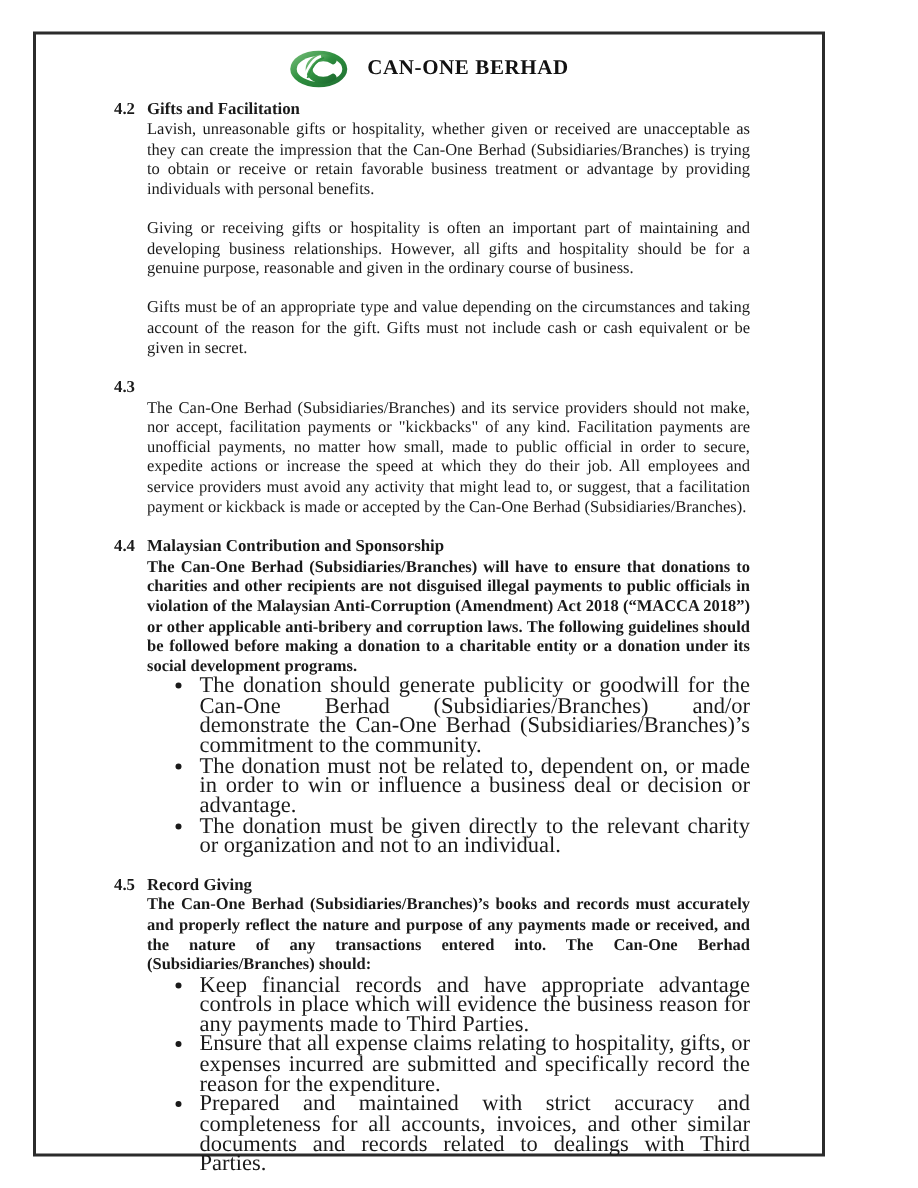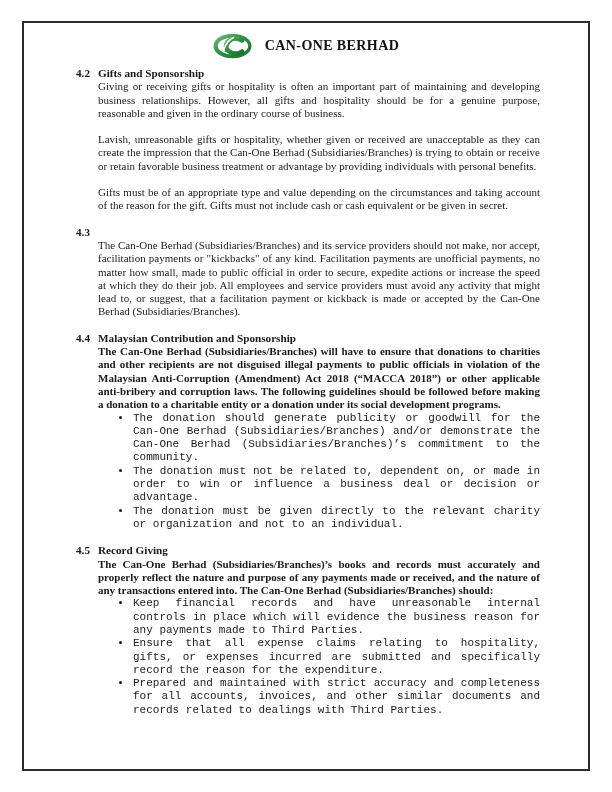--- a/index.html
+++ b/index.html
@@ -8,21 +8,21 @@
     width: 612px; height: 792px;
     background: #ffffff;
     font-family: "Liberation Serif", "DejaVu Serif", serif;
     color: #1a1a1a;
     position: relative;
     overflow: hidden;
   }
   .frame {
     position: absolute;
     left: 22px; top: 21px;
-    width: 568px; height: 750px;
+    width: 528px; height: 750px;
     border: 2px solid #2b2b2b;
     background: #ffffff;
   }
   .header {
     margin-top: 10px;
     display: flex;
     justify-content: center;
     align-items: center;
     gap: 12px;
   }
@@ -48,23 +48,22 @@
   .para {
     margin: 0 0 13px 0;
     font-size: 11px;
     line-height: 13.3px;
     text-align: justify;
   }
   .para.tight { margin-bottom: 0; font-weight: bold; }
   .bullets {
     margin: 0 0 13px 0;
     padding-left: 34px;
-    font-size: 11px;
+    font-size: 15px;
     line-height: 13.3px;
-    font-family: Liberation Mono, monospace;
   }
   .bullets li {
     text-align: justify;
     padding-left: 1px;
   }
 </style>
 </head>
 <body>
 
 <div class="frame">
@@ -87,25 +86,25 @@
       </svg>
     </span>
     <span class="company-name">CAN-ONE BERHAD</span>
   </div>
 
   <div class="content">
 
     <div class="section">
       <div class="section-heading">
         <span class="sec-num">4.2</span>
-        <span class="sec-title">Gifts and Sponsorship</span>
+        <span class="sec-title">Gifts and Facilitation</span>
       </div>
       <div class="sec-body">
+        <p class="para">Lavish, unreasonable gifts or hospitality, whether given or received are unacceptable as they can create the impression that the Can-One Berhad (Subsidiaries/Branches) is trying to obtain or receive or retain favorable business treatment or advantage by providing individuals with personal benefits.</p>
         <p class="para">Giving or receiving gifts or hospitality is often an important part of maintaining and developing business relationships. However, all gifts and hospitality should be for a genuine purpose, reasonable and given in the ordinary course of business.</p>
-        <p class="para">Lavish, unreasonable gifts or hospitality, whether given or received are unacceptable as they can create the impression that the Can-One Berhad (Subsidiaries/Branches) is trying to obtain or receive or retain favorable business treatment or advantage by providing individuals with personal benefits.</p>
         <p class="para">Gifts must be of an appropriate type and value depending on the circumstances and taking account of the reason for the gift. Gifts must not include cash or cash equivalent or be given in secret.</p>
       </div>
     </div>
 
     <div class="section">
       <div class="section-heading">
         <span class="sec-num">4.3</span>
       </div>
       <div class="sec-body">
         <p class="para">The Can-One Berhad (Subsidiaries/Branches) and its service providers should not make, nor accept, facilitation payments or "kickbacks" of any kind. Facilitation payments are unofficial payments, no matter how small, made to public official in order to secure, expedite actions or increase the speed at which they do their job. All employees and service providers must avoid any activity that might lead to, or suggest, that a facilitation payment or kickback is made or accepted by the Can-One Berhad (Subsidiaries/Branches).</p>
@@ -128,21 +127,21 @@
     </div>
 
     <div class="section">
       <div class="section-heading">
         <span class="sec-num">4.5</span>
         <span class="sec-title">Record Giving</span>
       </div>
       <div class="sec-body">
         <p class="para tight">The Can-One Berhad (Subsidiaries/Branches)’s books and records must accurately and properly reflect the nature and purpose of any payments made or received, and the nature of any transactions entered into. The Can-One Berhad (Subsidiaries/Branches) should:</p>
         <ul class="bullets">
-          <li>Keep financial records and have unreasonable internal controls in place which will evidence the business reason for any payments made to Third Parties.</li>
+          <li>Keep financial records and have appropriate advantage controls in place which will evidence the business reason for any payments made to Third Parties.</li>
           <li>Ensure that all expense claims relating to hospitality, gifts, or expenses incurred are submitted and specifically record the reason for the expenditure.</li>
           <li>Prepared and maintained with strict accuracy and completeness for all accounts, invoices, and other similar documents and records related to dealings with Third Parties.</li>
         </ul>
       </div>
     </div>
 
   </div>
 </div>
 
 </body></html>

